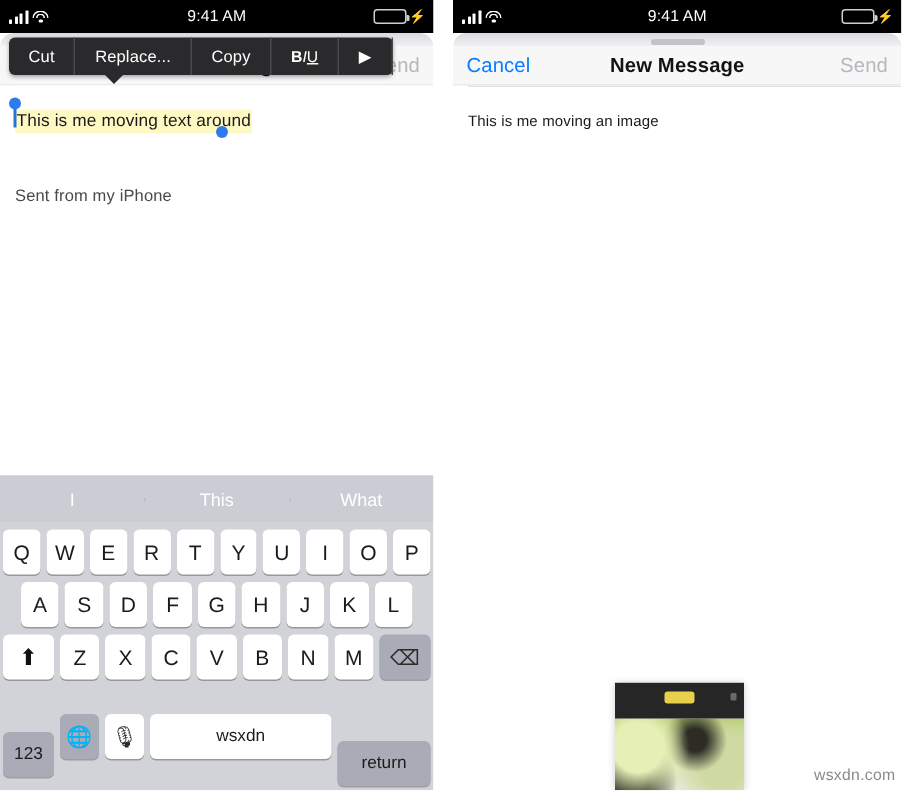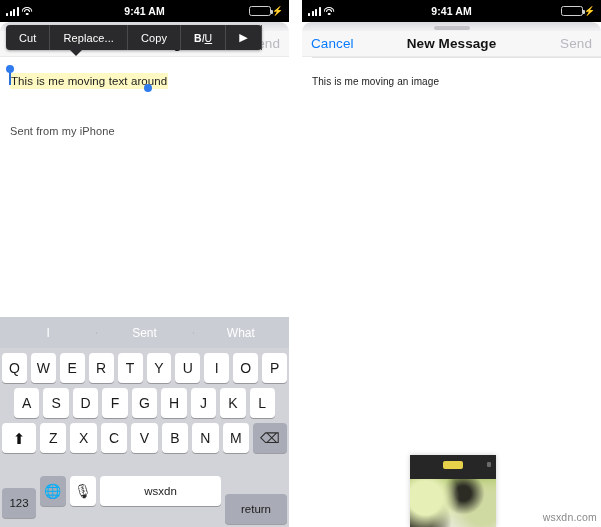--- a/index.html
+++ b/index.html
@@ -54,21 +54,21 @@
   }
   .wifi span:nth-child(1) { width: 11px; height: 5px; top: 0px; }
   .wifi span:nth-child(2) { width: 6px;  height: 3px; top: 2.5px; }
   .wifi span:nth-child(3) {
     width: 2.6px; height: 2.6px; top: 6px; background: #ffffff;
     border: none; border-radius: 50%;
   }
   .sb-time {
     position: absolute; left: 0; right: 0; top: 0; height: 22px;
     display: flex; align-items: center; justify-content: center;
-    font-size: 10.5px; font-weight: bold; letter-spacing: .1px;
+    font-size: 10.5px; font-weight: normal; letter-spacing: .1px;
     color: #ffffff;
   }
   .sb-right {
     position: absolute; right: 5px; top: 0; height: 22px;
     display: flex; align-items: center; gap: 2px;
   }
   .batt {
     width: 22px; height: 10px; border: 1px solid #cfcfcf;
     border-radius: 2.5px; padding: 1px; position: relative;
   }
@@ -357,21 +357,21 @@
           <span class="knob knob-tl" style="left:6px;top:7.5px;"></span>
           <span class="knob knob-br" style="left:144px;top:27px;"></span>
         </div>
 
         <div class="signature">Sent from my iPhone</div>
       </div>
 
       <div class="keyboard">
         <div class="suggestbar">
           <div class="sugg">I</div>
-          <div class="sugg">Sent</div>
+          <div class="sugg">This</div>
           <div class="sugg">What</div>
         </div>
 
         <div class="krow r1">
           <div class="key">Q</div>
           <div class="key">W</div>
           <div class="key">E</div>
           <div class="key">R</div>
           <div class="key">T</div>
           <div class="key">Y</div>

